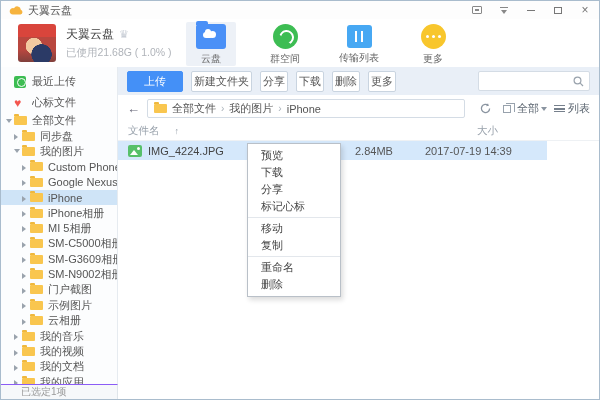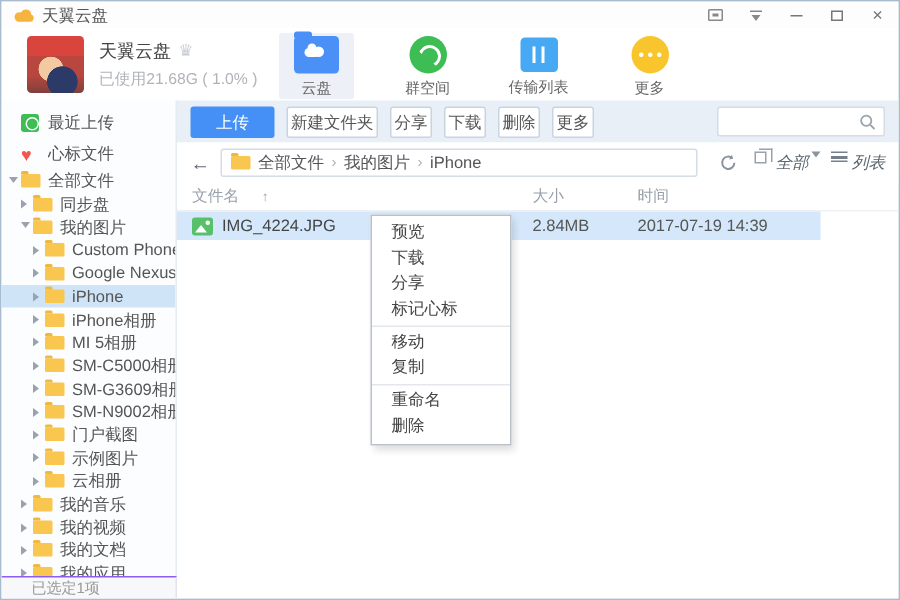--- a/index.html
+++ b/index.html
@@ -70,21 +70,21 @@
   .backarrow{font-size:13px; color:#667; margin-right:7px; cursor:pointer;}
   .crumbbox{width:318px; height:19px; border:1px solid #d4dce5; border-radius:2px; display:flex; align-items:center; padding:0 6px; gap:5px;}
   .crumb{font-size:11px; color:#555; cursor:pointer;}
   .csep{color:#aab2ba; font-size:10px;}
   .crumb-right{margin-left:auto; display:flex; align-items:center; gap:7px;}
   .filtersq{width:8px;height:8px;border:1px solid #98a2ad;position:relative;margin-left:4px;}
   .filtersq::before{content:"";position:absolute;top:-3px;left:2px;width:8px;height:8px;border:1px solid #98a2ad;border-bottom:none;border-left:none;}
   .caret{display:inline-block;border-left:3px solid transparent;border-right:3px solid transparent;border-top:4px solid #8a94a0;margin-left:2px;}
   .listbars{width:11px;height:7px;border-top:1.5px solid #76808c;border-bottom:1.5px solid #76808c;position:relative;margin-right:3px;}
   .listbars::after{content:"";position:absolute;top:2.2px;left:0;width:11px;height:1.5px;background:#76808c;}
-  .ctl-label{font-size:11px;color:#5b6570;cursor:pointer;display:flex;font-style:italic;}
+  .ctl-label{font-size:11px;color:#5b6570;cursor:pointer;display:flex;align-items:center;}
   
   .thead{height:19px; display:flex; align-items:center; font-size:10.5px; color:#98a1ab; border-bottom:1px solid #eef1f4;}
   .th-name{flex:1; padding-left:10px; display:flex; align-items:center; gap:15px;}
   .th-size{width:70px;}
   .th-time{width:122px;}
   .th-spacer{width:52px;}
   .sortarrow{font-size:9px; color:#9aa3ad;}
   .rows{flex:1; position:relative;}
   .frow{height:19px; width:calc(100% - 52px); background:#d5e8fb; display:flex; align-items:center; font-size:11px; color:#444; cursor:pointer;}
   .fname{flex:1; padding-left:10px; display:flex; align-items:center; gap:6px;}
@@ -325,21 +325,20 @@
           </span>
         </div>
       </div>
 
       <div class="thead">
         <span class="th-name">
           <span>文件名</span>
           <span class="sortarrow">↑</span>
         </span>
         <span class="th-size">大小</span>
-        <span class="th-time">时间</span>
         <span class="th-spacer"></span>
       </div>
 
       <div class="rows">
         <div class="frow">
           <span class="fname">
             <span class="imgicon"></span>
             <span>IMG_4224.JPG</span>
           </span>
           <span class="fsize">2.84MB</span>

